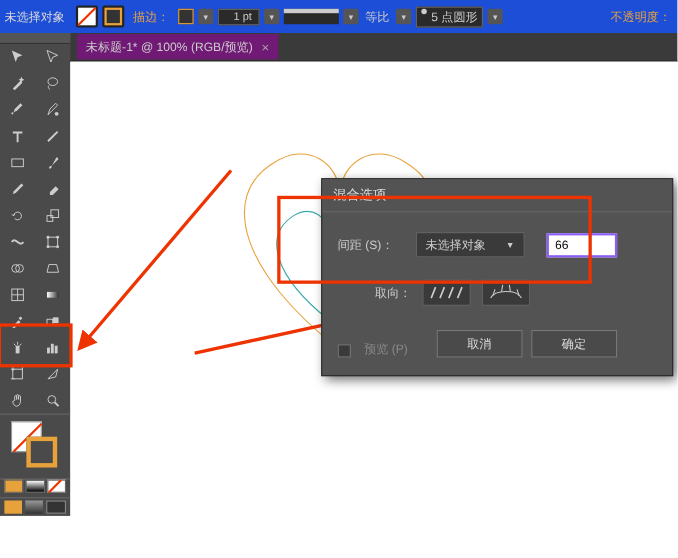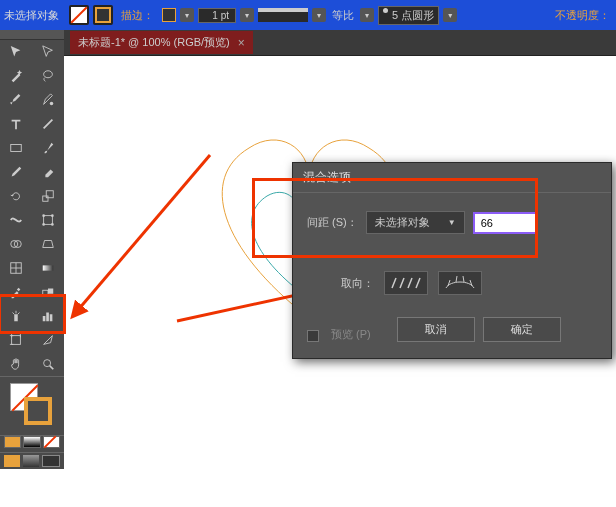--- a/index.html
+++ b/index.html
@@ -13,21 +13,21 @@
 .lbl{color:#e8a23c;margin:17px 4px}
 .tiny-sw{width:14px;height:14px;border:1px solid #e8a23c;background:#333;display:inline-block}
 .strk-val{background:#2a2a2a;border:1px solid #666;color:#ccc;padding:1px 6px;width:38px;text-align:right;font-size:10px}
 .dd{width:14px;height:14px;background:#555;display:flex;align-items:center;justify-content:center;color:#ccc;border-radius:2px;font-size:8px}
 .dash{width:50px;height:14px;background:#2a2a2a;border:1px solid #666;border-top:4px solid #ccc;border-bottom:none;border-left:none;border-right:none}
 .prof-lbl{color:#ccc;margin:0 2px}
 .dot-sel{background:#2a2a2a;border:1px solid #666;padding:1px 4px;display:flex;gap:4px;font-size:10px}
 .dot-sel .dot{width:5px;height:5px;background:#ccc;border-radius:50%}
 .opac{color:#e8a23c;margin-left:auto;margin-right:2px}
 .tabbar{background:#3a3a3a;height:26px;display:flex;align-items:center;padding-left:70px;color:#ccc;border-bottom:1px solid #222}
-.tab{display:flex;align-items:center;gap:8px;background:#7f1d1d;padding:4px 8px;font-size:11px}
+.tab{display:flex;align-items:center;gap:8px;background:#701a75;padding:4px 8px;font-size:11px}
 .tab .x{color:#aaa;font-size:12px;cursor:pointer}
 .sidebar{position:absolute;left:0;top:30px;width:64px;background:#4a4a4a}
 .ruler{height:10px;background:#555;border-bottom:1px solid #333}
 .tools{display:grid;grid-template-columns:1fr 1fr;gap:0}
 .tool{height:24px;display:flex;align-items:center;justify-content:center;color:#ccc;font-size:14px;border:1px solid transparent}
 .tool svg{width:14px;height:14px;fill:#ccc}
 .sep{height:1px;background:#666;grid-column:1/3}
 .fill-stroke{position:relative;height:46px;grid-column:1/3;margin:6px 8px}
 .fs-fill{position:absolute;width:28px;height:28px;background:#fff;border:1px solid #999;top:0;left:2px}
 .fs-fill::after{content:"";position:absolute;width:36px;height:2px;background:#e30;top:13px;left:-4px;transform:rotate(-45deg)}
@@ -39,21 +39,21 @@
 .mode-sw.none{background:#fff;position:relative}
 .mode-sw.none::after{content:"";position:absolute;width:16px;height:2px;background:#e30;top:4px;left:-2px;transform:rotate(-45deg)}
 .scr-row{display:flex;grid-column:1/3;height:16px;padding:2px 4px;gap:3px}
 .scr-sw{flex:1;height:12px}
 .canvas{position:absolute;left:64px;top:56px;right:0;bottom:0;background:#fff}
 .heart1{position:absolute;left:135px;top:72px;width:220px;height:200px}
 .heart2{position:absolute;left:175px;top:130px;width:120px;height:110px}
 .dialog{position:absolute;left:292px;top:162px;width:320px;background:#535353;border:1px solid #2a2a2a;box-shadow:3px 3px 10px rgba(0,0,0,0.6)}
 .dlg-title{background:#535353;color:#ddd;padding:6px 10px;font-size:12px;border-bottom:1px solid #666}
 .dlg-body{padding:18px 14px 16px;color:#ccc}
-.dlg-row{display:flex;align-items:center;gap:8px;margin-bottom:37px;font-size:11px}
+.dlg-row{display:flex;align-items:center;gap:20px;margin-bottom:20px;font-size:11px}
 .dlg-dd{background:#3a3a3a;border:1px solid #666;padding:3px 8px;display:flex;align-items:center;gap:18px;color:#ccc}
 .dlg-dd .arr{font-size:8px}
 .dlg-input{background:#fff;border:2px solid #8b5cf6;padding:3px 6px;width:64px;color:#000;font-size:11px}
 .orient-row{display:flex;align-items:center;gap:10px;margin-bottom:22px;font-size:11px}
 .orient-btn{width:44px;height:24px;background:#3a3a3a;border:1px solid #666;display:flex;align-items:center;justify-content:center}
 .orient-btn svg{width:36px;height:18px}
 .btn-row{display:flex;align-items:flex-end;gap:8px}
 .chk{width:12px;height:12px;border:1px solid #777;background:#3a3a3a;margin-right:4px}
 .btn{background:#4a4a4a;border:1px solid #777;color:#ddd;padding:4px 0;width:78px;text-align:center;font-size:11px}
 .hl-toolbox{position:absolute;border:3px solid #e30;pointer-events:none;left:-2px;top:294px;width:68px;height:40px}

